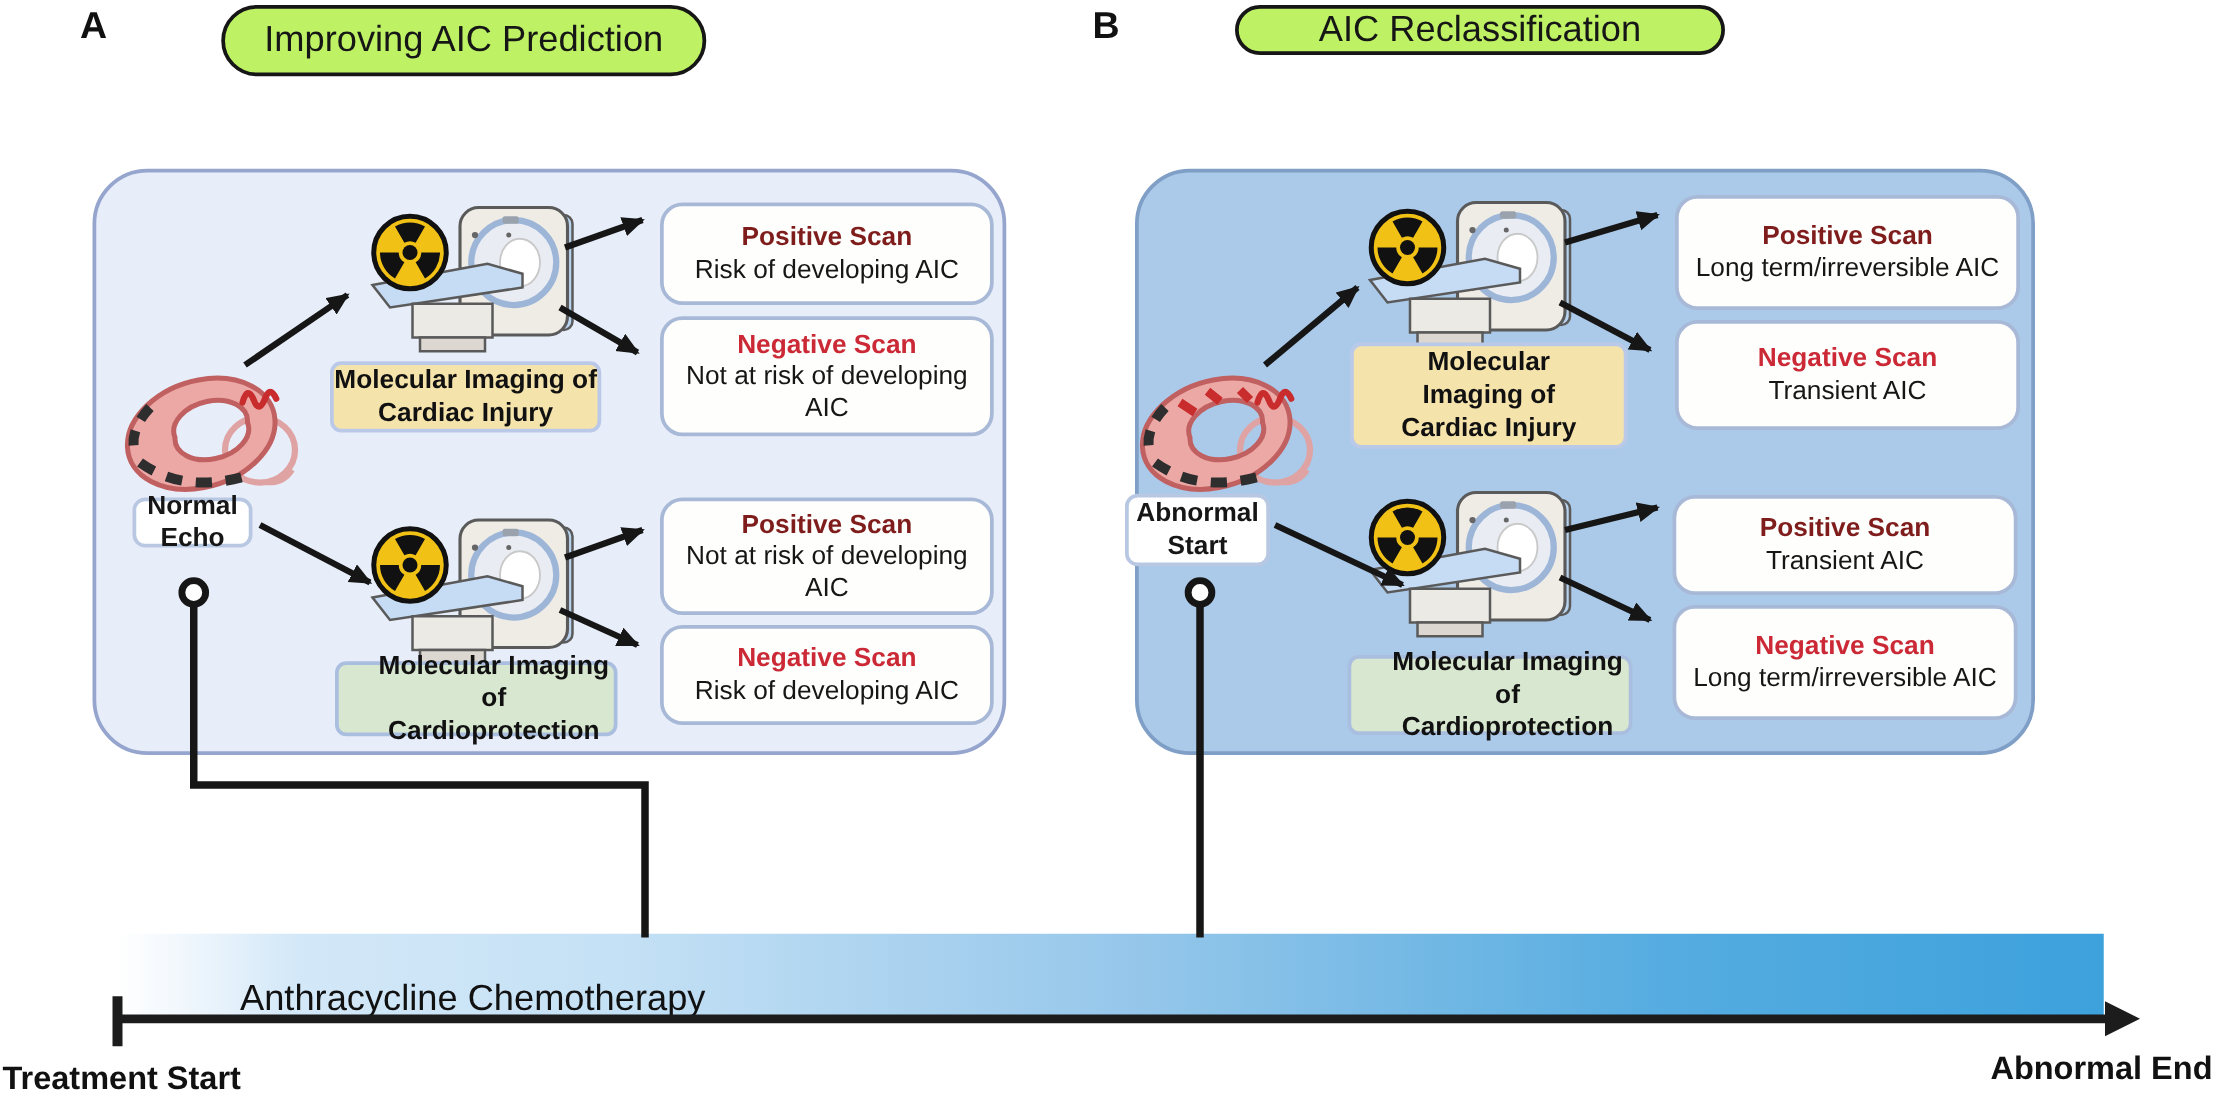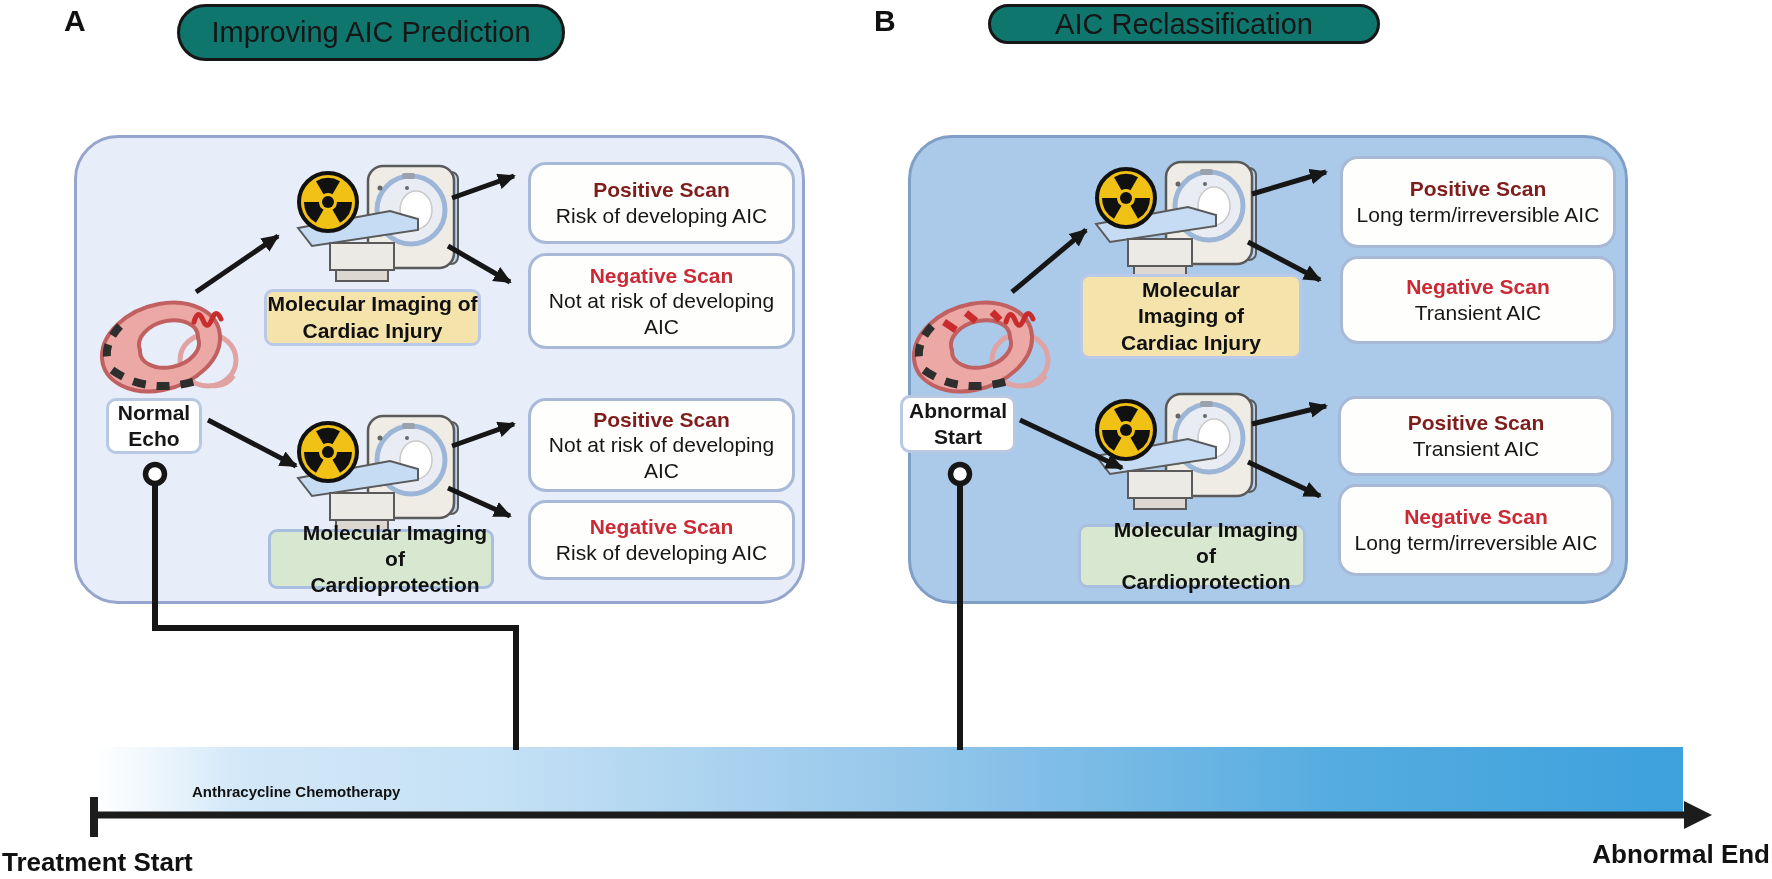--- a/index.html
+++ b/index.html
@@ -7,21 +7,21 @@
     position:relative;width:1772px;height:879px;background:#ffffff;
     font-family:"Liberation Sans",sans-serif;color:#161616;overflow:hidden;
   }
   .panel{position:absolute;border-radius:44px;box-sizing:border-box;}
   .panel-a{left:74px;top:135px;width:731px;height:469px;background:#e8eef9;border:3px solid #95a5cd;}
   .panel-b{left:908px;top:135px;width:720px;height:469px;background:#abcae9;border:3px solid #7f9fc6;}
   .panel-letter{position:absolute;font-weight:bold;font-size:30px;color:#111;}
   .letter-a{left:64px;top:4px;}
   .letter-b{left:874px;top:4px;}
   .pill{
-    position:absolute;background:#0f766e;border:3px solid #161616;border-radius:32px;
+    position:absolute;background:#bef264;border:3px solid #161616;border-radius:32px;
     display:flex;align-items:center;justify-content:center;font-size:29px;color:#161616;box-sizing:border-box;
   }
   .pill-a{left:177px;top:4px;width:388px;height:57px;}
   .pill-b{left:988px;top:4px;width:392px;height:40px;}
   .icon{position:absolute;}
   .echo-box{
     position:absolute;background:#ffffff;border:3px solid #b9c8e2;border-radius:10px;
     display:flex;align-items:center;justify-content:center;text-align:center;
     font-weight:bold;font-size:21px;line-height:1.22;box-sizing:border-box;padding:2px;
   }
@@ -37,21 +37,21 @@
     display:flex;flex-direction:column;align-items:center;justify-content:center;text-align:center;
     font-size:21px;line-height:1.22;color:#161616;padding:4px 10px;box-sizing:border-box;
   }
   .outcome .result{font-weight:bold;}
   .result.pos{color:#7f1d1d;}
   .result.neg{color:#cb2936;}
   .timeline-bar{
     position:absolute;left:94px;top:747px;width:1589px;height:70px;
     background:linear-gradient(90deg,#ffffff 0%,#f2f8fd 3%,#d3e8f8 9%,#c5e1f5 25%,#94c6ea 52%,#55ace0 78%,#3da1dc 100%);
   }
-  .chemo-label{position:absolute;left:192px;top:783px;font-weight:bold;font-size:15px;color:#111;}
+  .chemo-label{position:absolute;left:192px;top:783px;font-weight:normal;font-size:29px;color:#111;}
   .treat-start{position:absolute;left:2px;top:847px;font-weight:bold;font-size:26px;color:#111;}
   .treat-end{position:absolute;right:2px;top:839px;font-weight:bold;font-size:26px;color:#111;}
   .overlay{position:absolute;left:0;top:0;pointer-events:none;}
 </style>
 </head>
 <body>
 
 <div class="canvas">
 
   <svg width="0" height="0" style="position:absolute" aria-hidden="true">
@@ -95,21 +95,21 @@
   <div class="pill pill-b">
     <span>AIC Reclassification</span>
   </div>
 
   <div class="panel panel-a"></div>
   <div class="panel panel-b"></div>
 
   <svg class="icon" style="left:96px;top:300px" width="160" height="102" viewBox="0 0 160 102">
       <use href="#heart-base"></use>
     </svg>
-  <div class="echo-box" style="left:106px;top:398px;width:96px;height:56px">
+  <div class="echo-box" style="left:106px;top:398px;width:96px;height:40px">
     <span>Normal Echo</span>
   </div>
   <svg class="icon" style="left:292px;top:148px" width="170" height="140" viewBox="0 0 170 140">
       <use href="#pet-scanner"></use>
     </svg>
   <div class="label-box injury" style="left:264px;top:289px;width:217px;height:57px">
     <span>Molecular Imaging of Cardiac Injury</span>
   </div>
   <svg class="icon" style="left:292px;top:398px" width="170" height="140" viewBox="0 0 170 140">
       <use href="#pet-scanner"></use>

